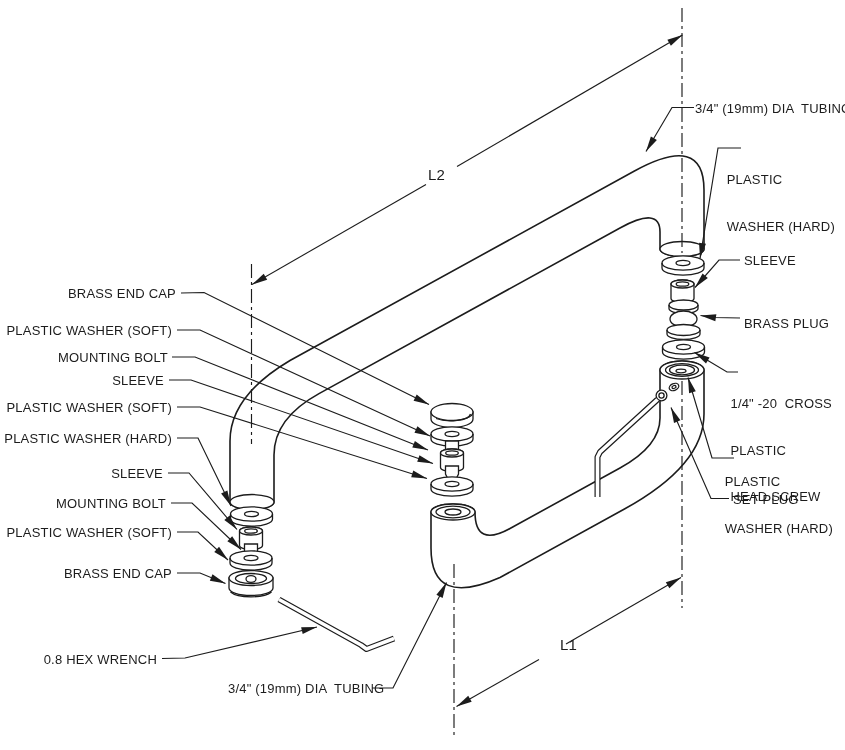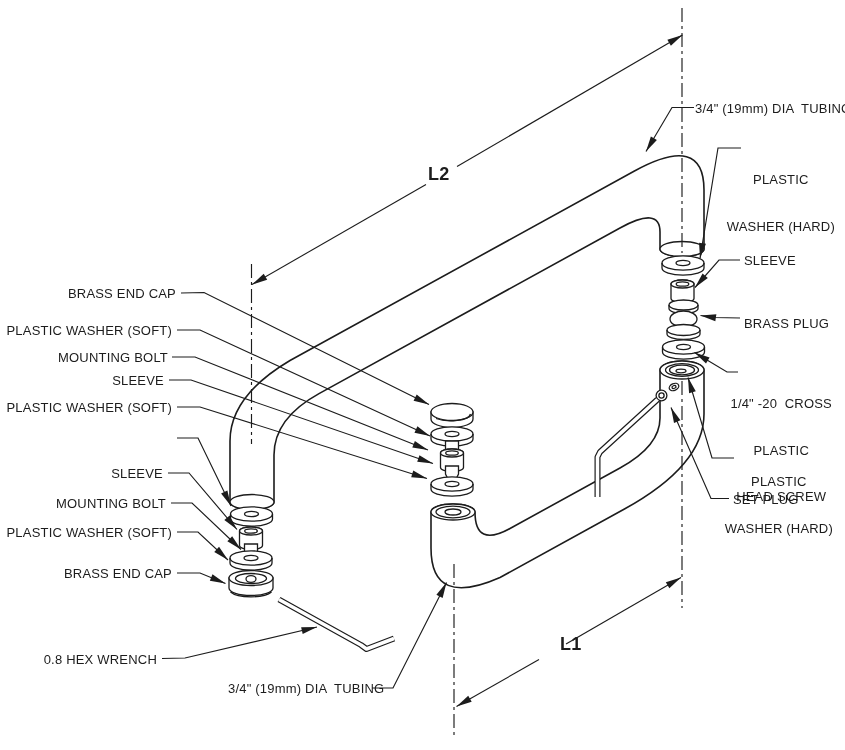--- a/index.html
+++ b/index.html
@@ -1,21 +1,21 @@
 <!DOCTYPE html>
 <html><head>
 <meta charset="utf-8">
 <style>
   html,body{margin:0;padding:0;background:#ffffff;}
   #stage{position:relative;width:845px;height:750px;background:#ffffff;overflow:hidden;
          font-family:"Liberation Sans", sans-serif;}
   svg{position:absolute;left:0;top:0;}
   .lbl{position:absolute;font-size:13px;color:#1c1c1c;white-space:pre;letter-spacing:.2px;line-height:15.5px;}
-  .ra{text-align:center;}
-  .dim{font-size:18px;font-weight:bold;}
+  .ra{text-align:left;}
+  .dim{font-size:15px;}
   
   .tube{fill:#ffffff;stroke:#1c1c1c;stroke-width:1.6;}
   .part{fill:#ffffff;stroke:#1c1c1c;stroke-width:1.3;}
   .part-ln{fill:none;stroke:#1c1c1c;stroke-width:1.3;}
   .thin{fill:none;stroke:#1c1c1c;stroke-width:1.1;}
   .leader{fill:none;stroke:#1c1c1c;stroke-width:1.15;}
   .cl{fill:none;stroke:#1c1c1c;stroke-width:1.15;stroke-dasharray:14 4 3 4;}
   .rod-o{fill:none;stroke:#1c1c1c;stroke-width:6;stroke-linejoin:round;}
   .rod-i{fill:none;stroke:#ffffff;stroke-width:3.6;stroke-linejoin:round;}
 </style>
@@ -158,20 +158,21 @@
     <line class="thin" marker-end="url(#arr)" x1="539" y1="659.5" x2="456.5" y2="706.5"></line>
     <line class="thin" marker-end="url(#arr)" x1="566" y1="644" x2="681" y2="577.5"></line>
   </g>
 </svg>
 
   <div class="lbl ra" style="right:669px;top:286px">BRASS END CAP</div>
   <div class="lbl ra" style="right:673px;top:323px">PLASTIC WASHER (SOFT)</div>
   <div class="lbl ra" style="right:677px;top:350px">MOUNTING BOLT</div>
   <div class="lbl ra" style="right:681px;top:373px">SLEEVE</div>
   <div class="lbl ra" style="right:673px;top:400px">PLASTIC WASHER (SOFT)</div>
+  <div class="lbl ra" style="right:673px;top:431px">PLASTIC WASHER (HARD)</div>
   <div class="lbl ra" style="right:682px;top:466px">SLEEVE</div>
   <div class="lbl ra" style="right:679px;top:496px">MOUNTING BOLT</div>
   <div class="lbl ra" style="right:673px;top:525px">PLASTIC WASHER (SOFT)</div>
   <div class="lbl ra" style="right:673px;top:566px">BRASS END CAP</div>
   <div class="lbl ra" style="right:688px;top:652px">0.8 HEX WRENCH</div>
 
   <div class="lbl" style="left:695px;top:101px">3/4" (19mm) DIA  TUBING</div>
 
   <div class="lbl ra" style="right:10px;top:141px">
     <div>PLASTIC</div>

